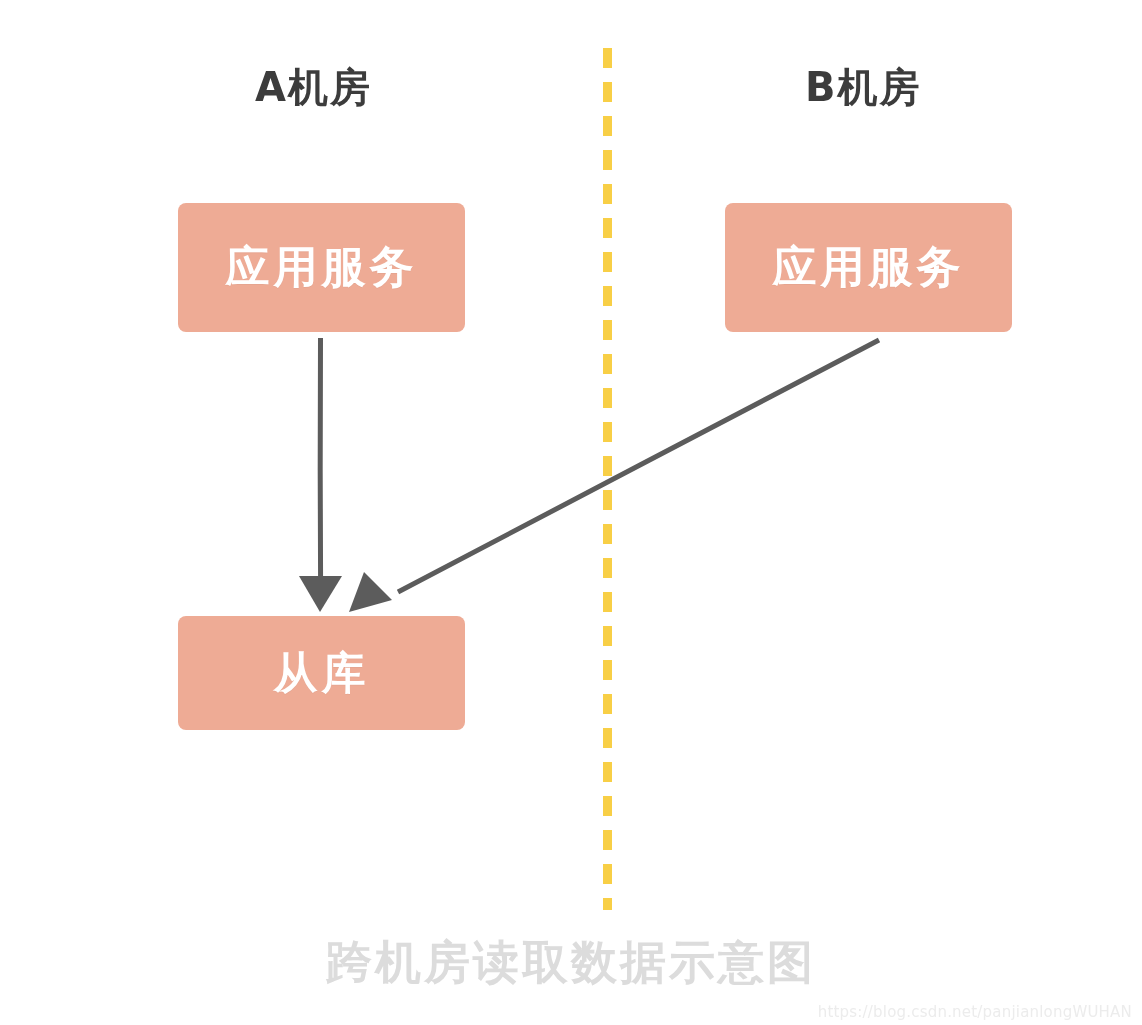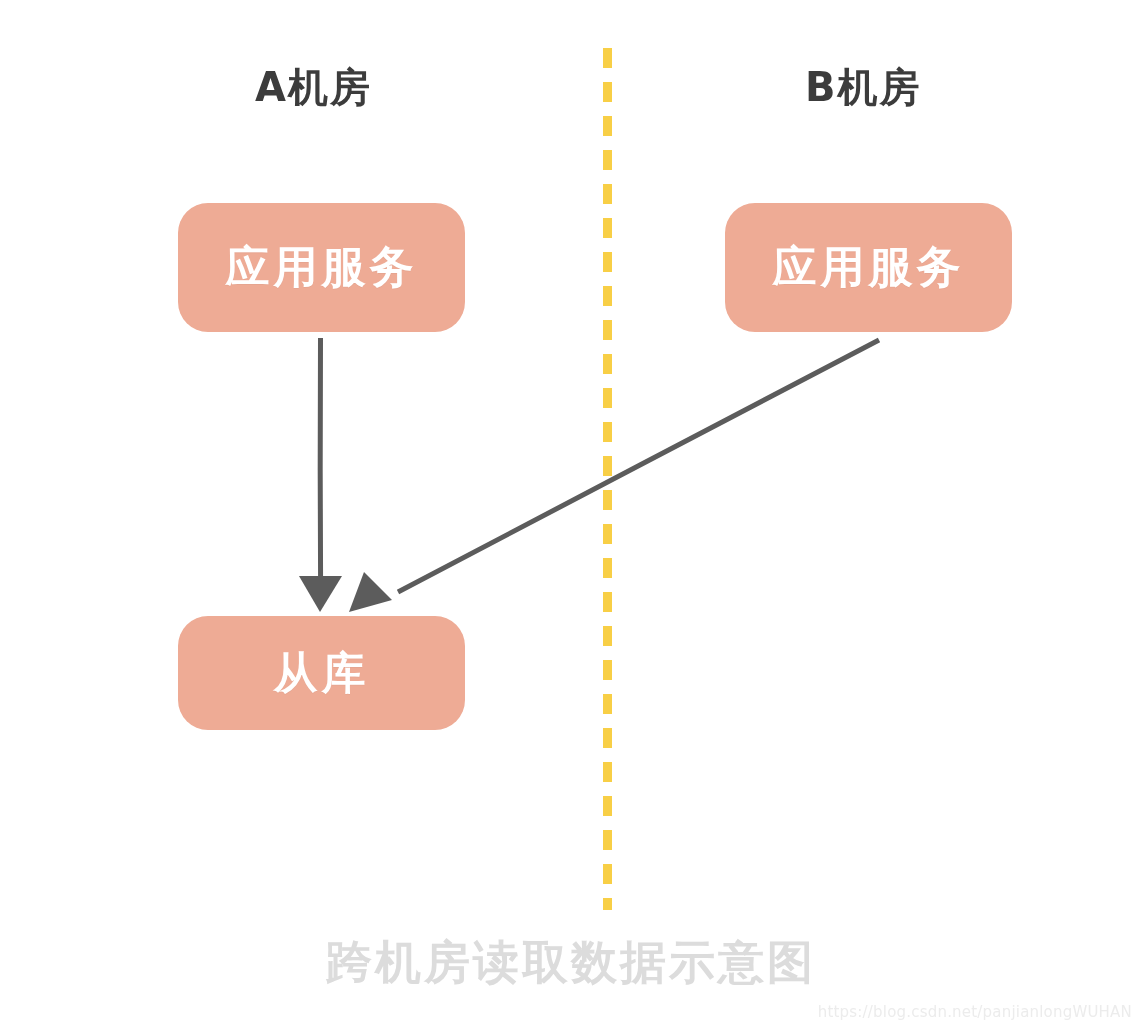--- a/index.html
+++ b/index.html
@@ -48,21 +48,21 @@
         rgba(255,255,255,0) 34px
     );
     background-size: 100% 34px;
     background-repeat: repeat-y;
   }
 
   
   .node {
     position: absolute;
     background: #eeab95;
-    border-radius: 30px;
+    border-radius: 8px;
     display: flex;
     align-items: center;
     justify-content: center;
     color: #ffffff;
     font-size: 44px;
     font-weight: 600;
     letter-spacing: 4px;
     text-shadow: 0 1px 0 rgba(0,0,0,0.03);
     user-select: none;
   }

